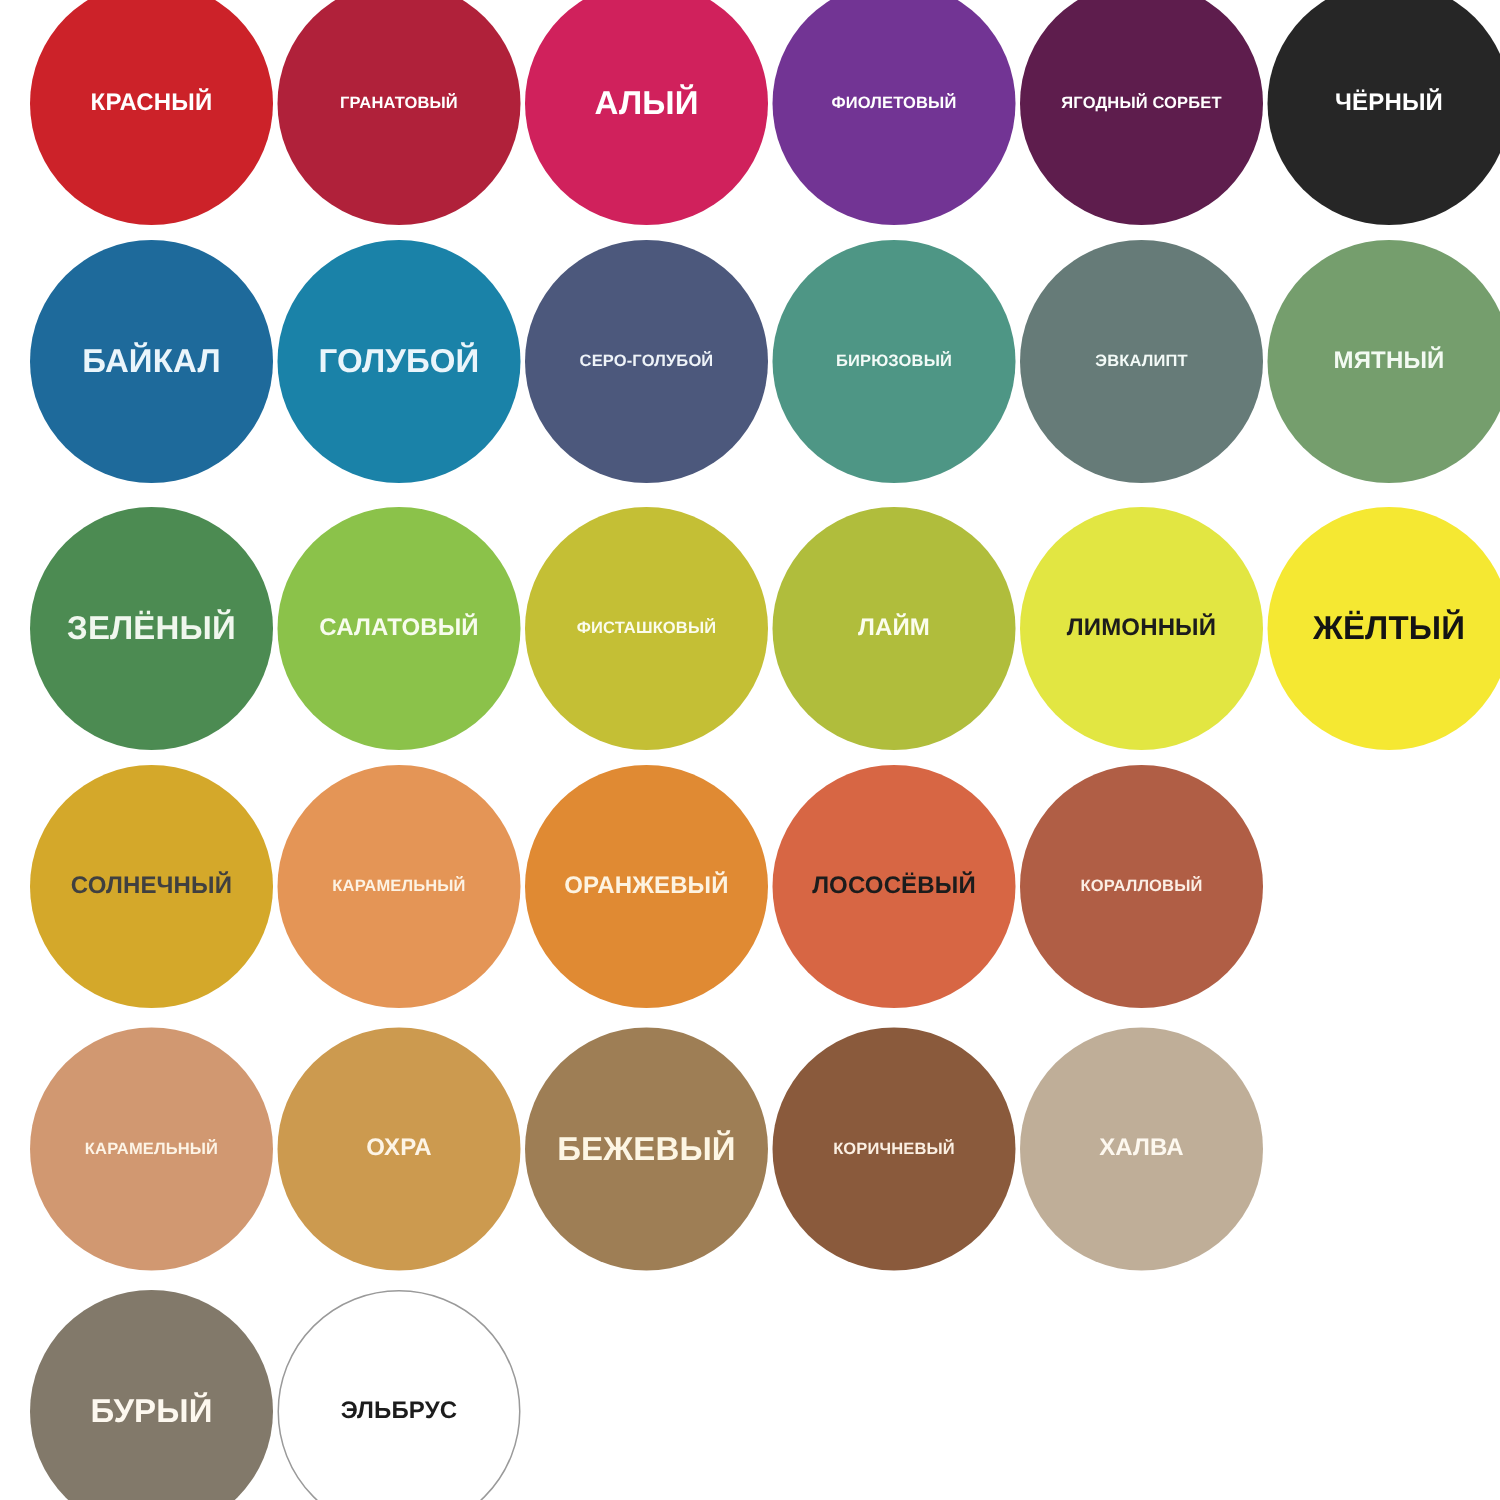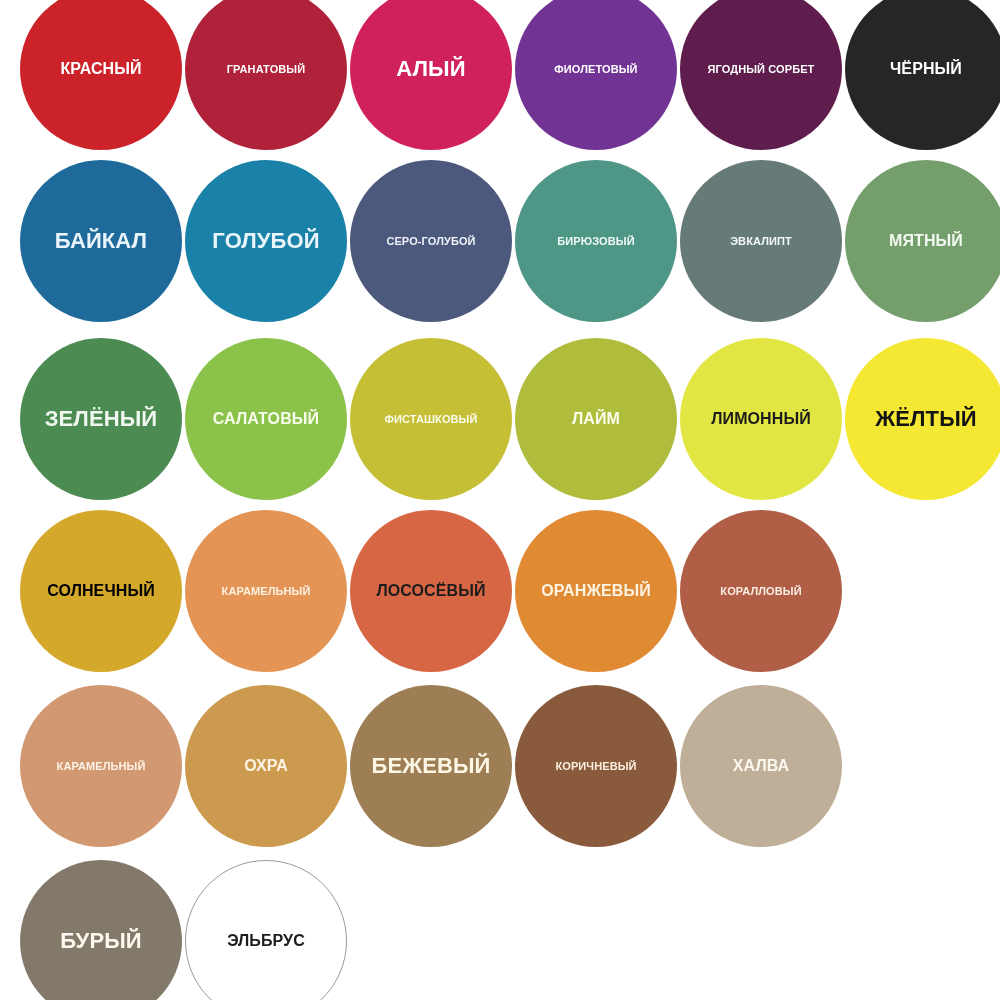--- a/index.html
+++ b/index.html
@@ -117,30 +117,30 @@
       </div>
       <div class="swatch sz-m" style="background: rgb(226, 230, 66);">
         <span class="swatch-label" style="color: rgb(28, 28, 28);">ЛИМОННЫЙ</span>
       </div>
       <div class="swatch sz-xl" style="background: rgb(245, 232, 50);">
         <span class="swatch-label" style="color: rgb(20, 20, 20);">ЖЁЛТЫЙ</span>
       </div>
     </div>
     <div class="swatch-row" style="top: 510px; padding-left: 20px;">
       <div class="swatch sz-m" style="background: rgb(212, 168, 42);">
-        <span class="swatch-label" style="color: #000000;">СОЛНЕЧНЫЙ</span>
+        <span class="swatch-label" style="color: #404040;">СОЛНЕЧНЫЙ</span>
       </div>
       <div class="swatch sz-s" style="background: rgb(228, 149, 86);">
         <span class="swatch-label" style="color: rgb(253, 242, 227);">КАРАМЕЛЬНЫЙ</span>
       </div>
+      <div class="swatch sz-m" style="background: rgb(224, 138, 51);">
+        <span class="swatch-label" style="color: rgb(253, 243, 225);">ОРАНЖЕВЫЙ</span>
+      </div>
       <div class="swatch sz-m" style="background: rgb(215, 102, 68);">
         <span class="swatch-label" style="color: rgb(28, 28, 28);">ЛОСОСЁВЫЙ</span>
-      </div>
-      <div class="swatch sz-m" style="background: rgb(224, 138, 51);">
-        <span class="swatch-label" style="color: rgb(253, 243, 225);">ОРАНЖЕВЫЙ</span>
       </div>
       <div class="swatch sz-s" style="background: rgb(176, 94, 69);">
         <span class="swatch-label" style="color: rgb(251, 238, 228);">КОРАЛЛОВЫЙ</span>
       </div>
     </div>
     <div class="swatch-row" style="top: 685px; padding-left: 20px;">
       <div class="swatch sz-s" style="background: rgb(209, 152, 113);">
         <span class="swatch-label" style="color: rgb(253, 244, 230);">КАРАМЕЛЬНЫЙ</span>
       </div>
       <div class="swatch sz-m" style="background: rgb(204, 154, 79);">

